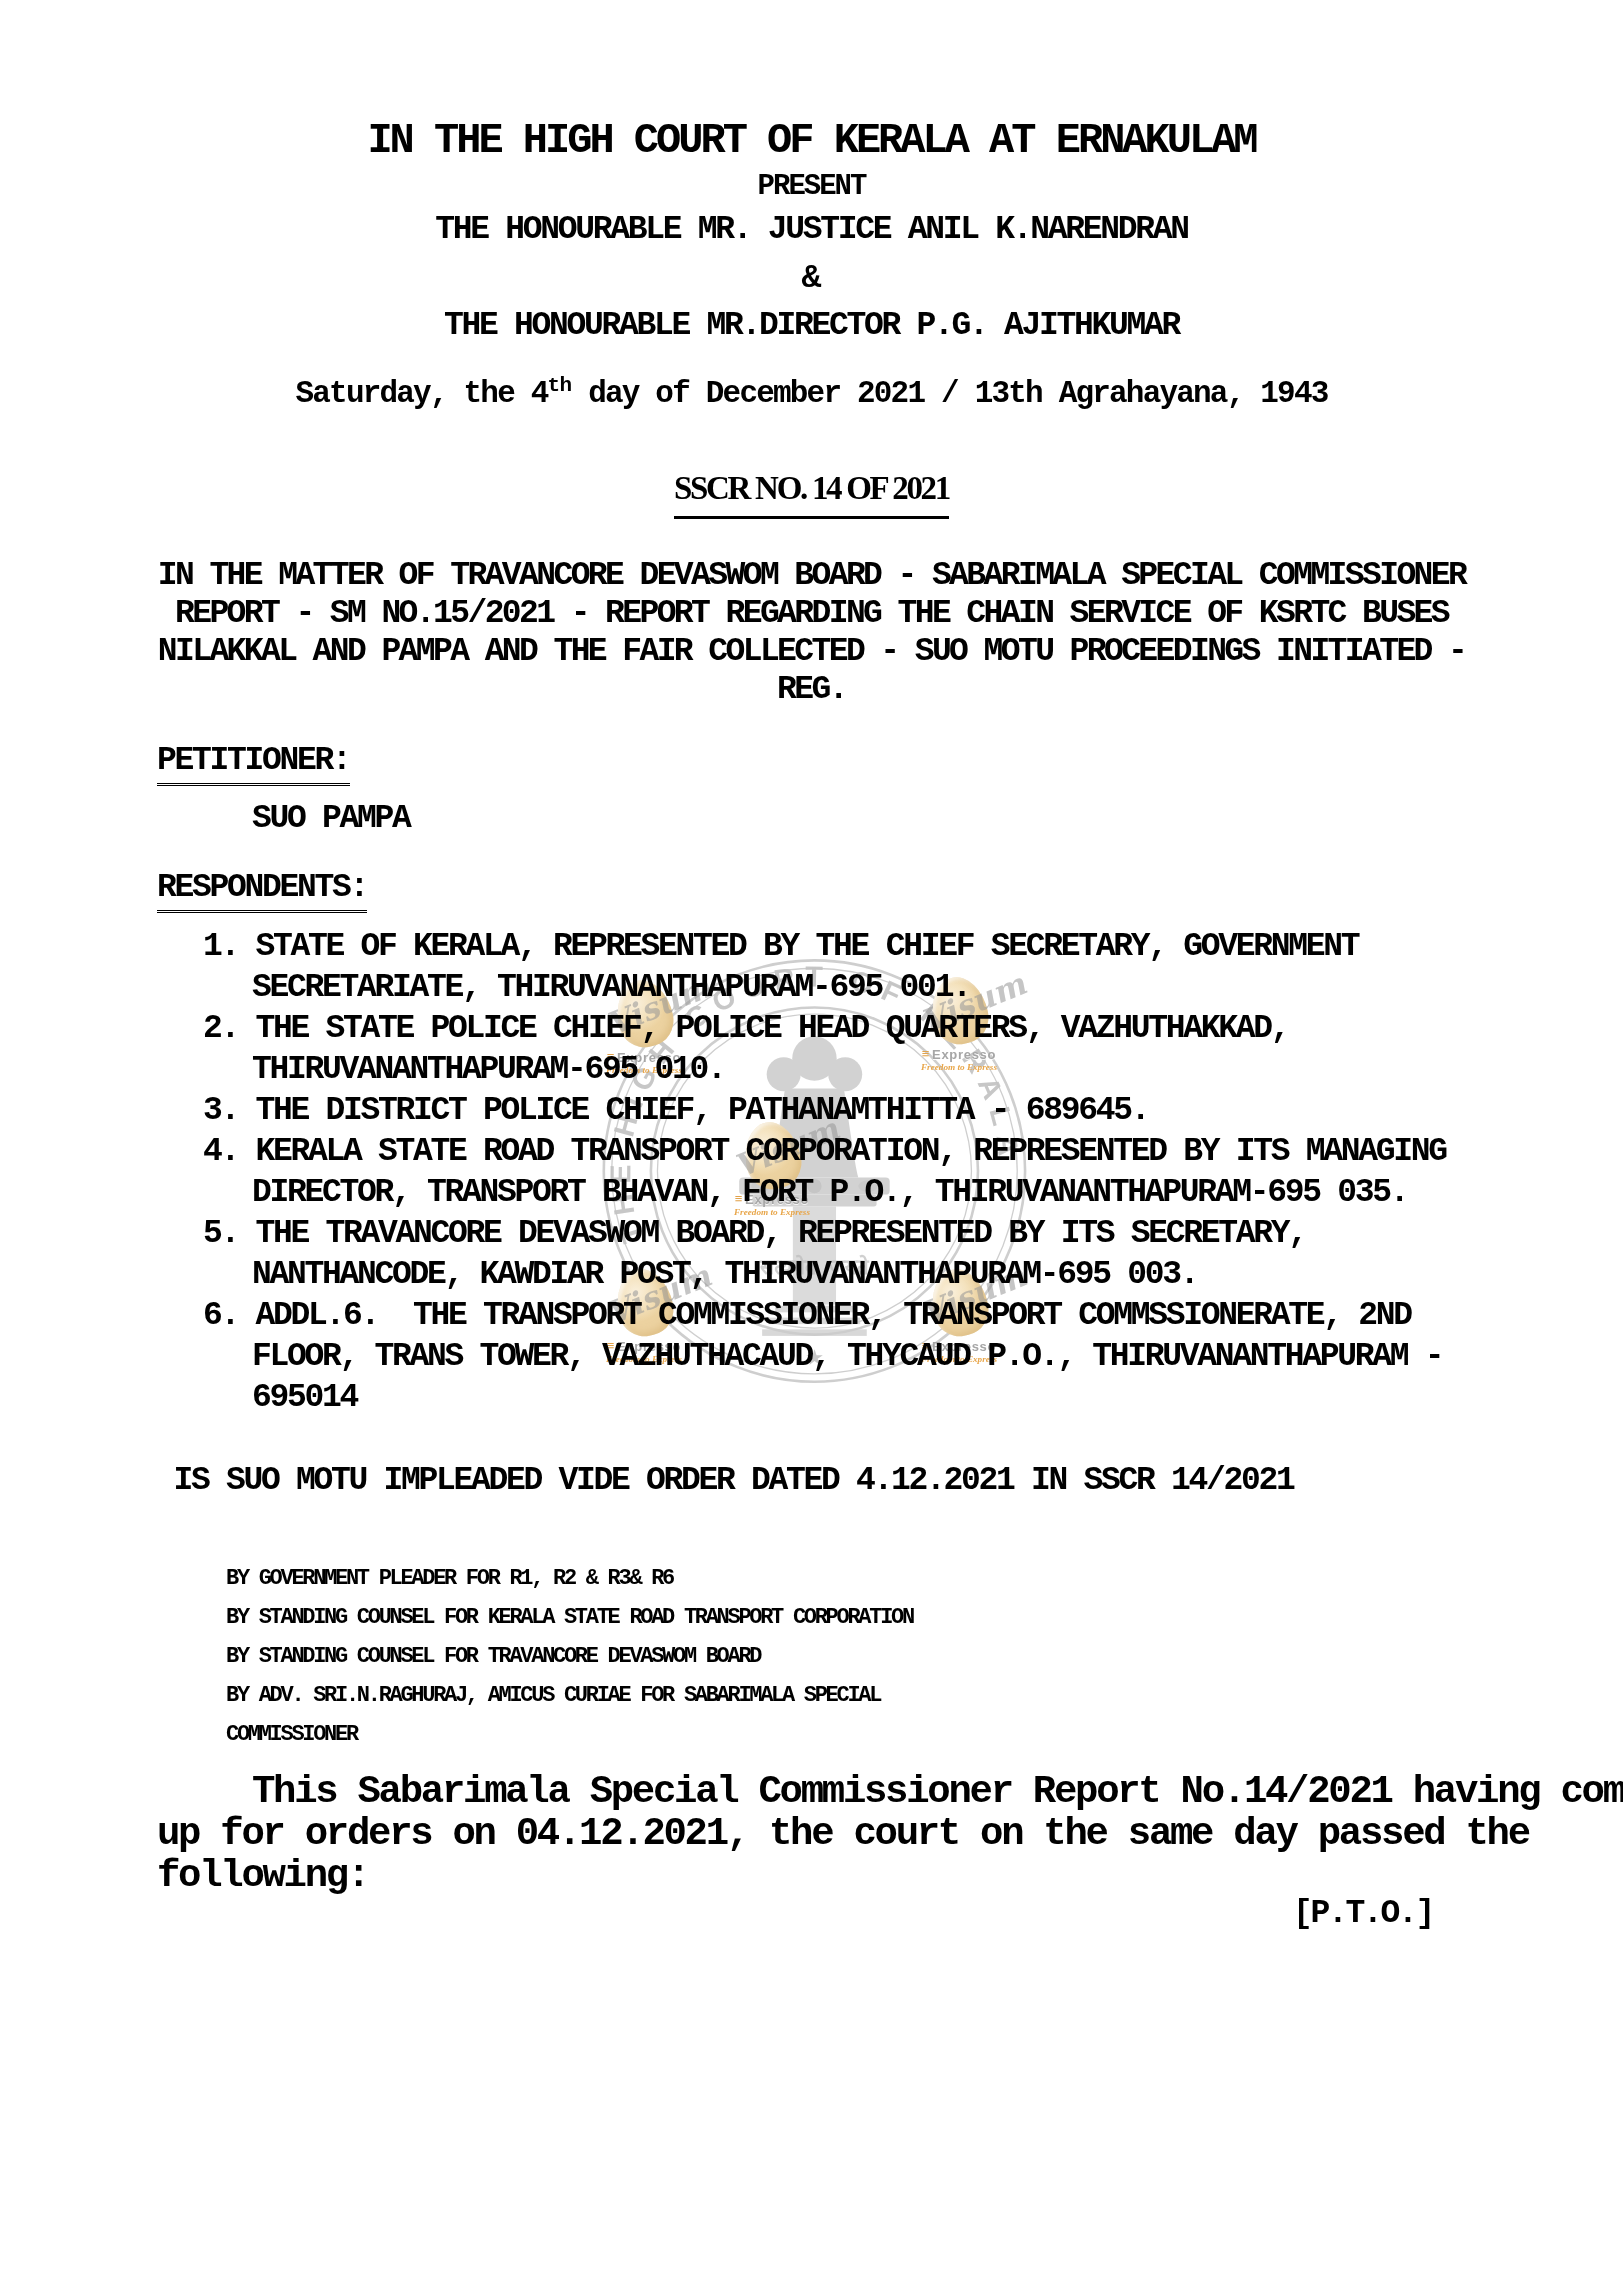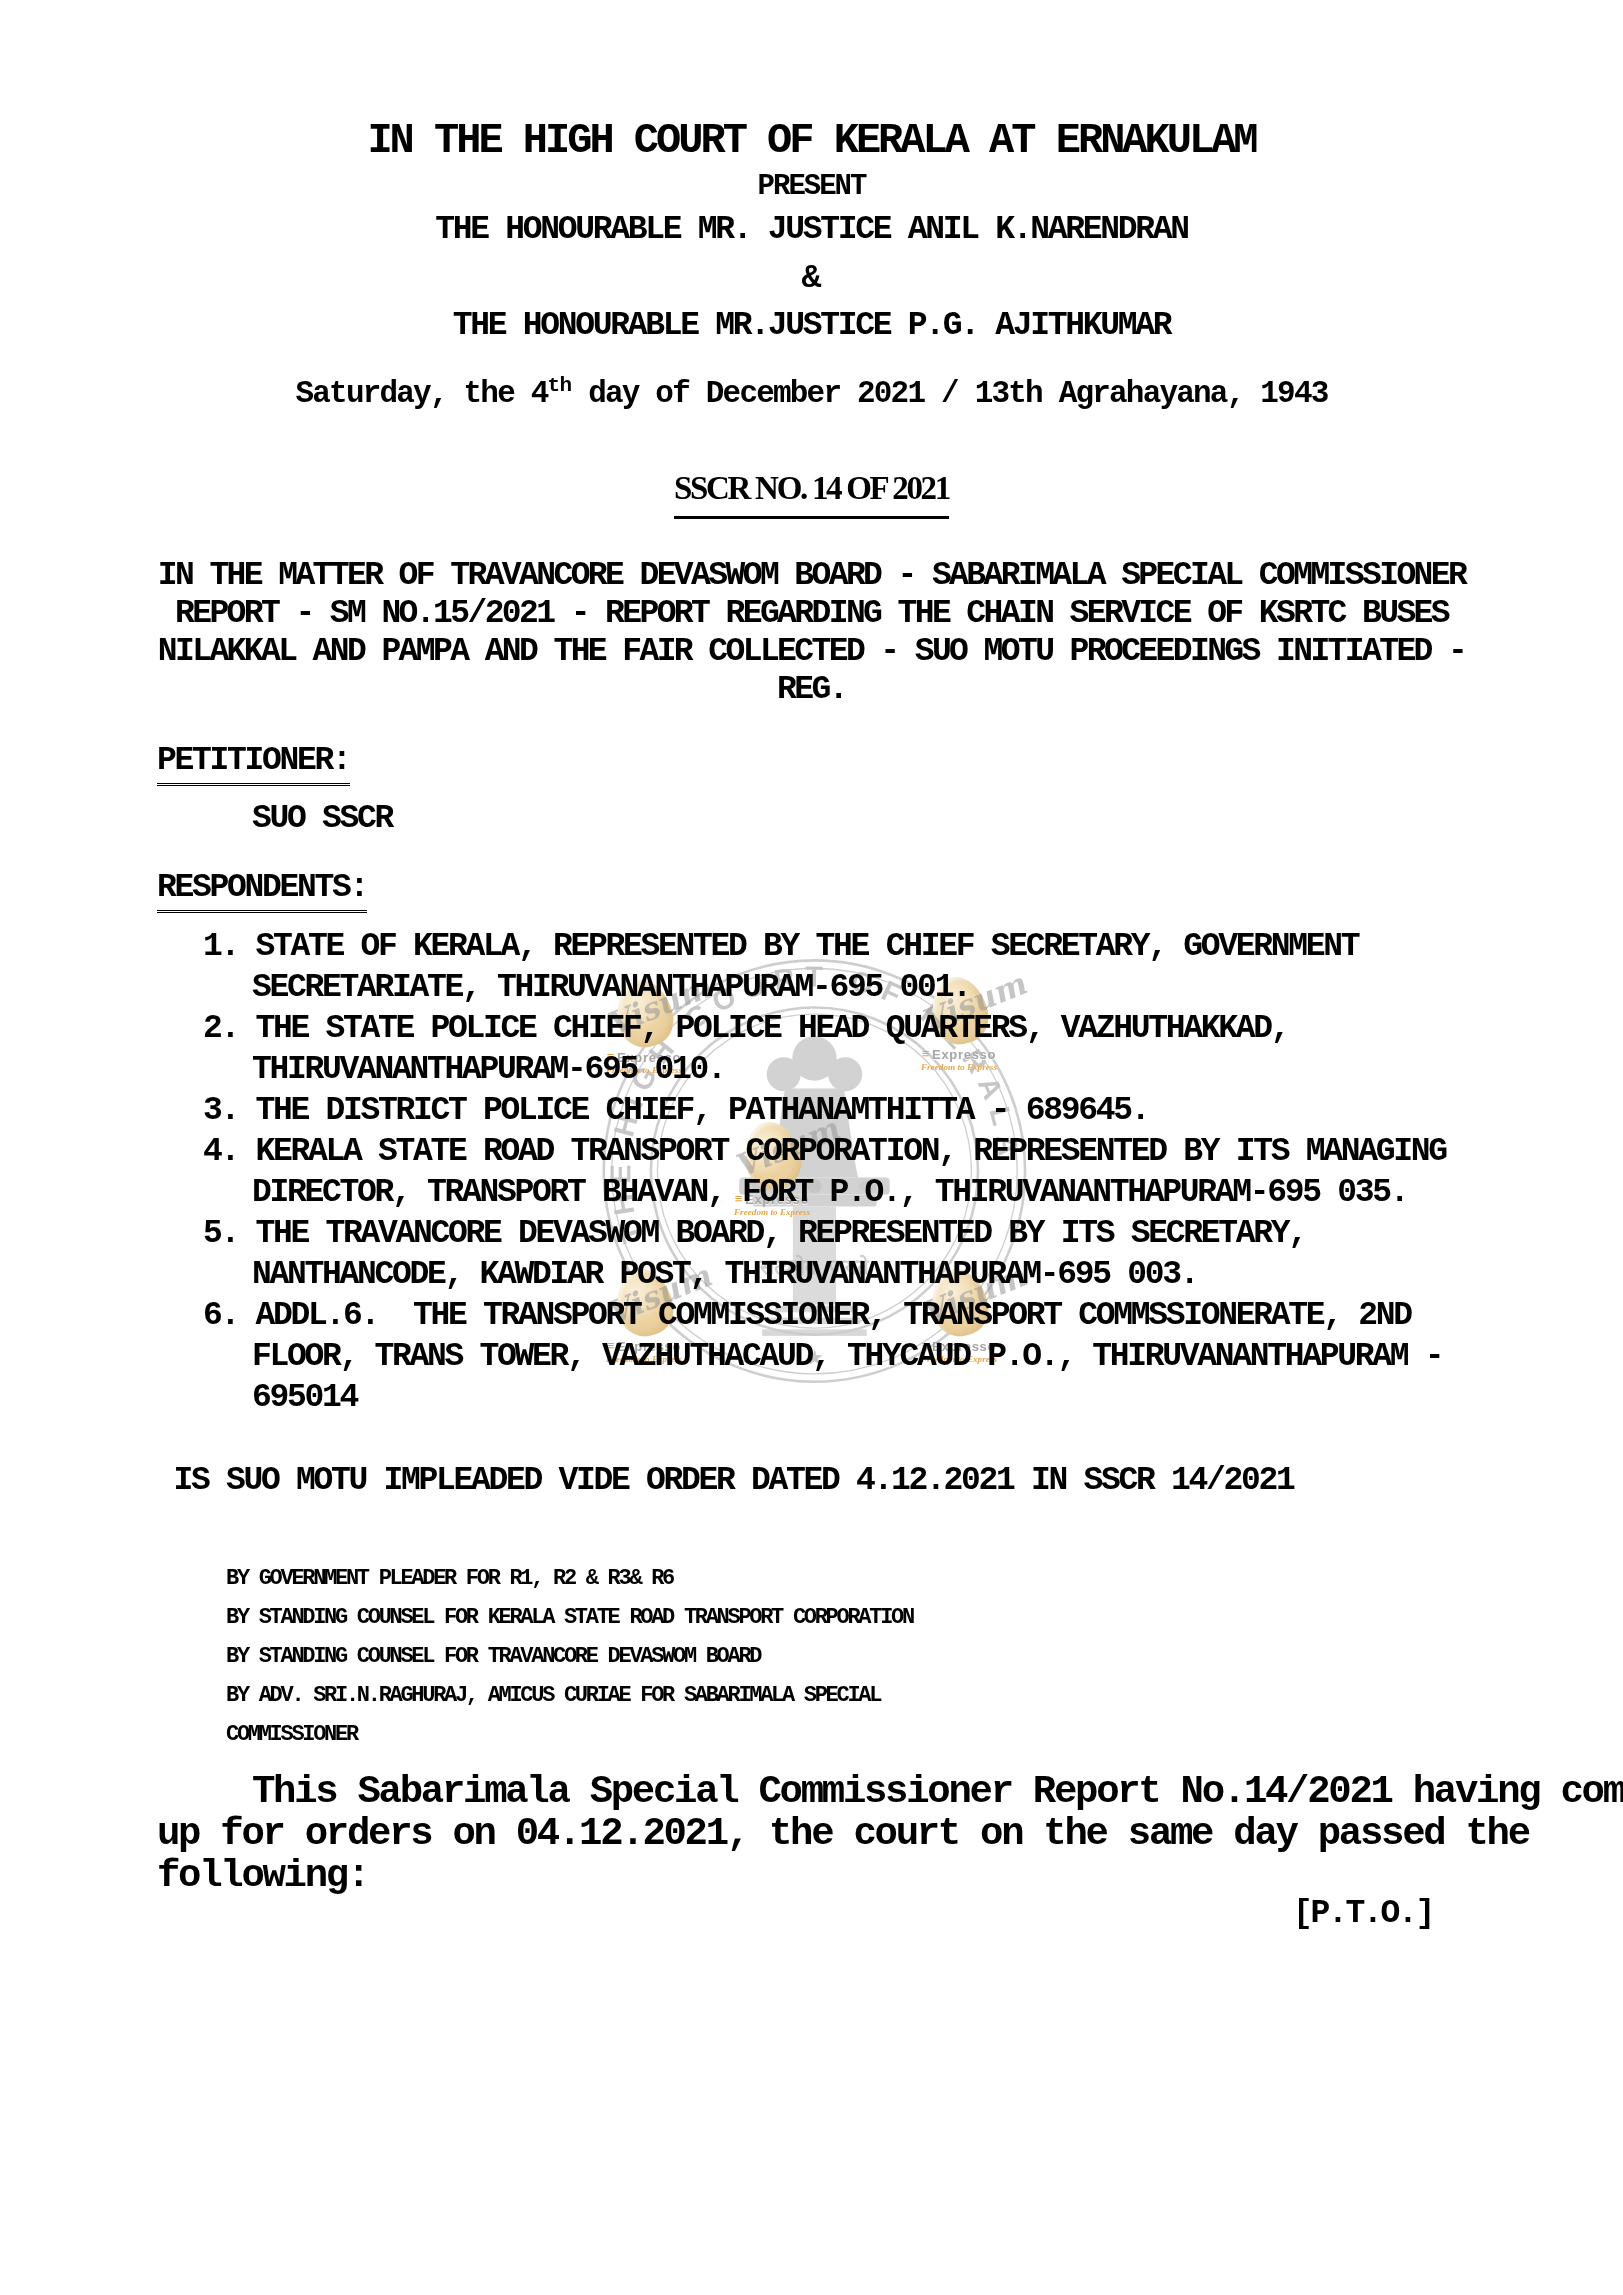--- a/index.html
+++ b/index.html
@@ -126,37 +126,37 @@
       <div class="tag">Freedom to Express</div>
     </div>
   </div>
 
   <div class="content">
 
     <div class="title c pre">IN THE HIGH COURT OF KERALA AT ERNAKULAM</div>
     <div class="present c">PRESENT</div>
     <div class="judge j1 c pre">THE HONOURABLE MR. JUSTICE ANIL K.NARENDRAN</div>
     <div class="amp c">&amp;</div>
-    <div class="judge j2 c pre">THE HONOURABLE MR.JUSTICE P.G. AJITHKUMAR</div>
+    <div class="judge j2 c pre">THE HONOURABLE MR.DIRECTOR P.G. AJITHKUMAR</div>
 
     <div class="dateline c"><span>Saturday, the 4</span><sup>th</sup><span> day of December 2021 / 13th Agrahayana, 1943</span></div>
 
     <div class="sscr-wrap c">
       <span class="sscr">SSCR NO. 14 OF 2021</span>
     </div>
 
     <div class="matter c pre">IN THE MATTER OF TRAVANCORE DEVASWOM BOARD - SABARIMALA SPECIAL COMMISSIONER
 REPORT - SM NO.15/2021 - REPORT REGARDING THE CHAIN SERVICE OF KSRTC BUSES
 NILAKKAL AND PAMPA AND THE FAIR COLLECTED - SUO MOTU PROCEEDINGS INITIATED -
 REG.</div>
 
     <div class="sec-row">
       <span class="sec-label">PETITIONER:</span>
     </div>
-    <div class="suo">SUO SSCR</div>
+    <div class="suo">SUO PAMPA</div>
 
     <div class="sec-row2">
       <span class="sec-label">RESPONDENTS:</span>
     </div>
     <ul class="resp-list">
       <li>1. STATE OF KERALA, REPRESENTED BY THE CHIEF SECRETARY, GOVERNMENT
 SECRETARIATE, THIRUVANANTHAPURAM-695 001.</li>
       <li>2. THE STATE POLICE CHIEF, POLICE HEAD QUARTERS, VAZHUTHAKKAD,
 THIRUVANANTHAPURAM-695 010.</li>
       <li>3. THE DISTRICT POLICE CHIEF, PATHANAMTHITTA - 689645.</li>

